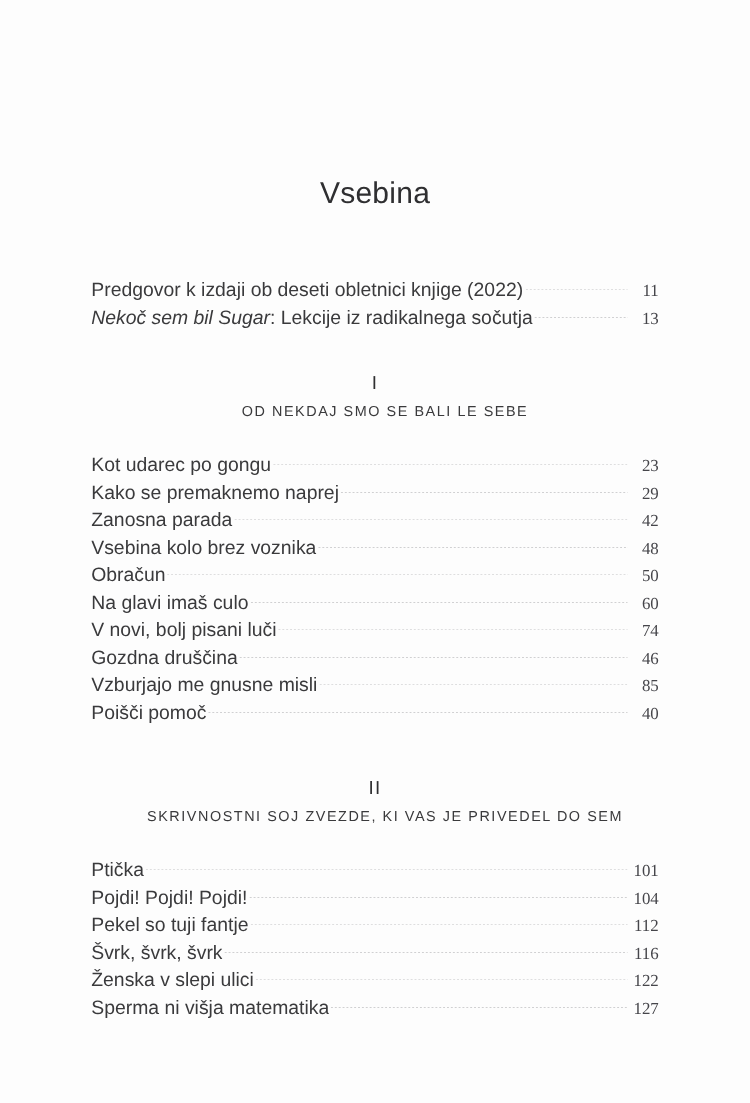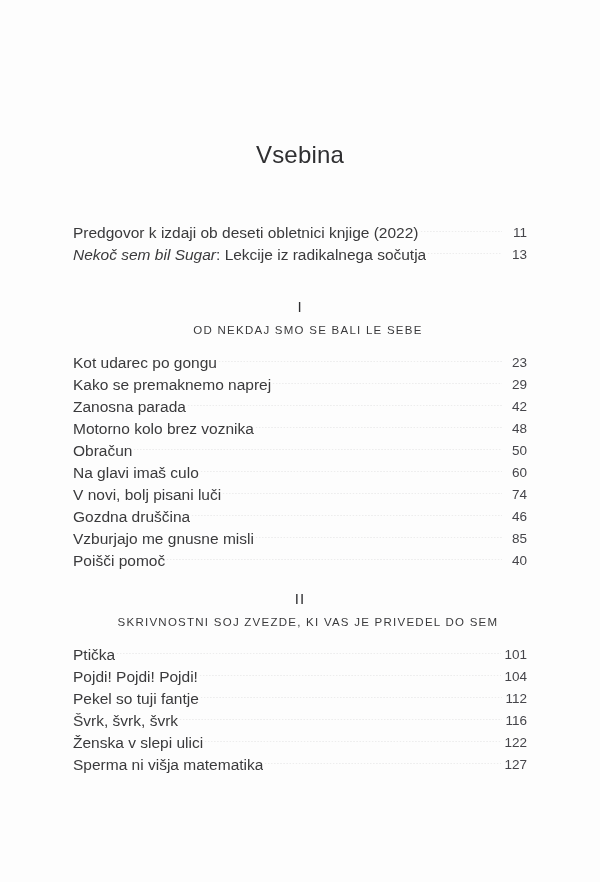--- a/index.html
+++ b/index.html
@@ -80,20 +80,21 @@
     transform: translateY(-2px);
   }
 
   .entry-page {
     flex: 0 0 auto;
     font-size: 13.5px;
     color: #45454a;
     text-align: right;
     min-width: 22px;
     padding-left: 2px;
+    font-family: Liberation Serif, serif;
   }
 
   
   .part {
     text-align: center;
     margin: 0 auto;
   }
   .part-numeral {
     font-size: 15px;
     line-height: 18px;
@@ -105,23 +106,23 @@
     font-size: 11.5px;
     letter-spacing: 1.25px;
     color: #3a3a3c;
     line-height: 16px;
     font-weight: 400;
     margin-top: 6px;
     padding-left: 16px;
   }
 
   .part-1 { margin-top: 32px; }
-  .part-2 { margin-top: 18px; }
-
-  .block-after-part { margin-top: 14px; }
+  .part-2 { margin-top: 40px; }
+
+  .block-after-part { margin-top: 24px; }
 </style>
 </head>
 <body>
 
 <div class="page">
 
   <h1 class="toc-title">Vsebina</h1>
 
   <ul class="entries front-block" id="front-matter-list">
       <li class="entry">
@@ -151,21 +152,21 @@
           <span class="entry-title">Kako se premaknemo naprej</span>
           <span class="leader"></span>
           <span class="entry-page">29</span>
         </li>
         <li class="entry">
           <span class="entry-title">Zanosna parada</span>
           <span class="leader"></span>
           <span class="entry-page">42</span>
         </li>
         <li class="entry">
-          <span class="entry-title">Motorno kolo brez voznika</span>
+          <span class="entry-title">Vsebina kolo brez voznika</span>
           <span class="leader"></span>
           <span class="entry-page">48</span>
         </li>
         <li class="entry">
           <span class="entry-title">Obračun</span>
           <span class="leader"></span>
           <span class="entry-page">50</span>
         </li>
         <li class="entry">
           <span class="entry-title">Na glavi imaš culo</span>

